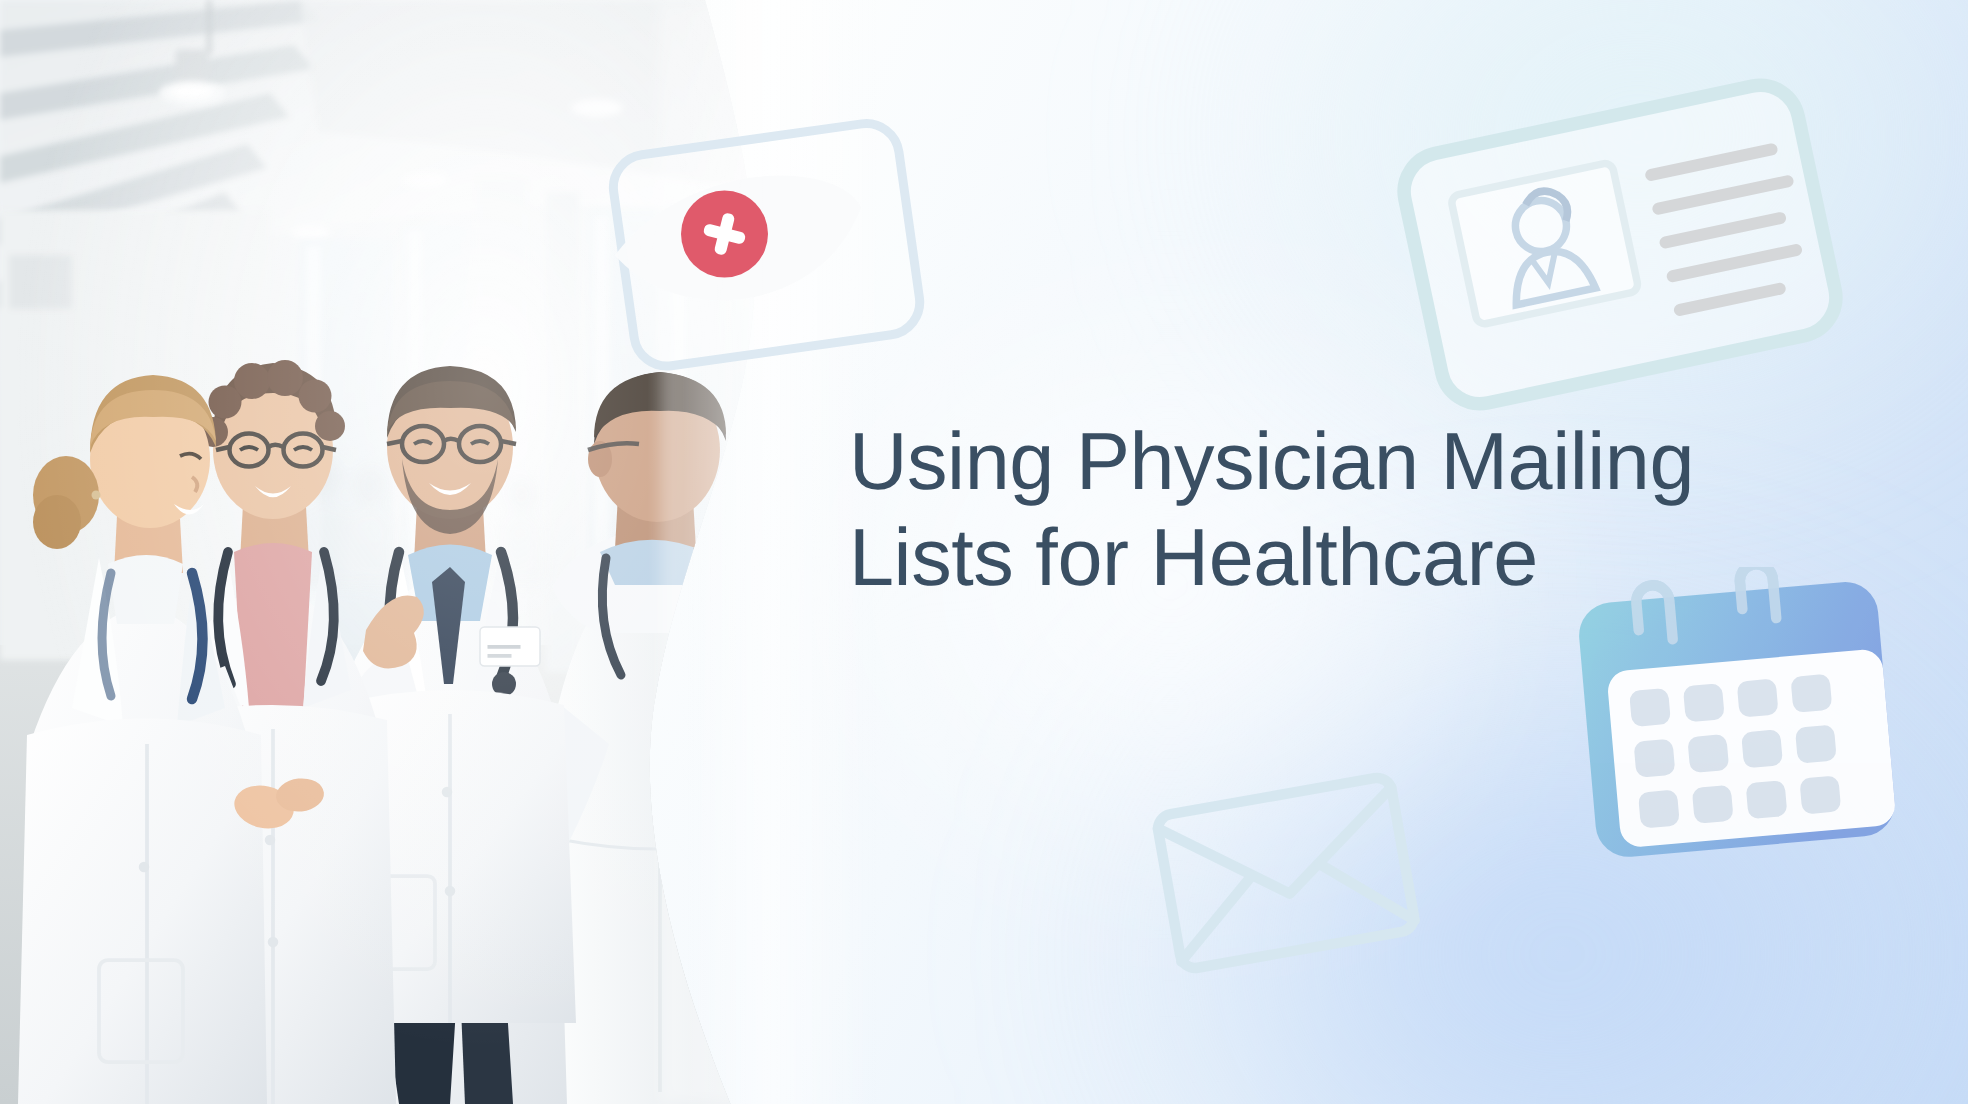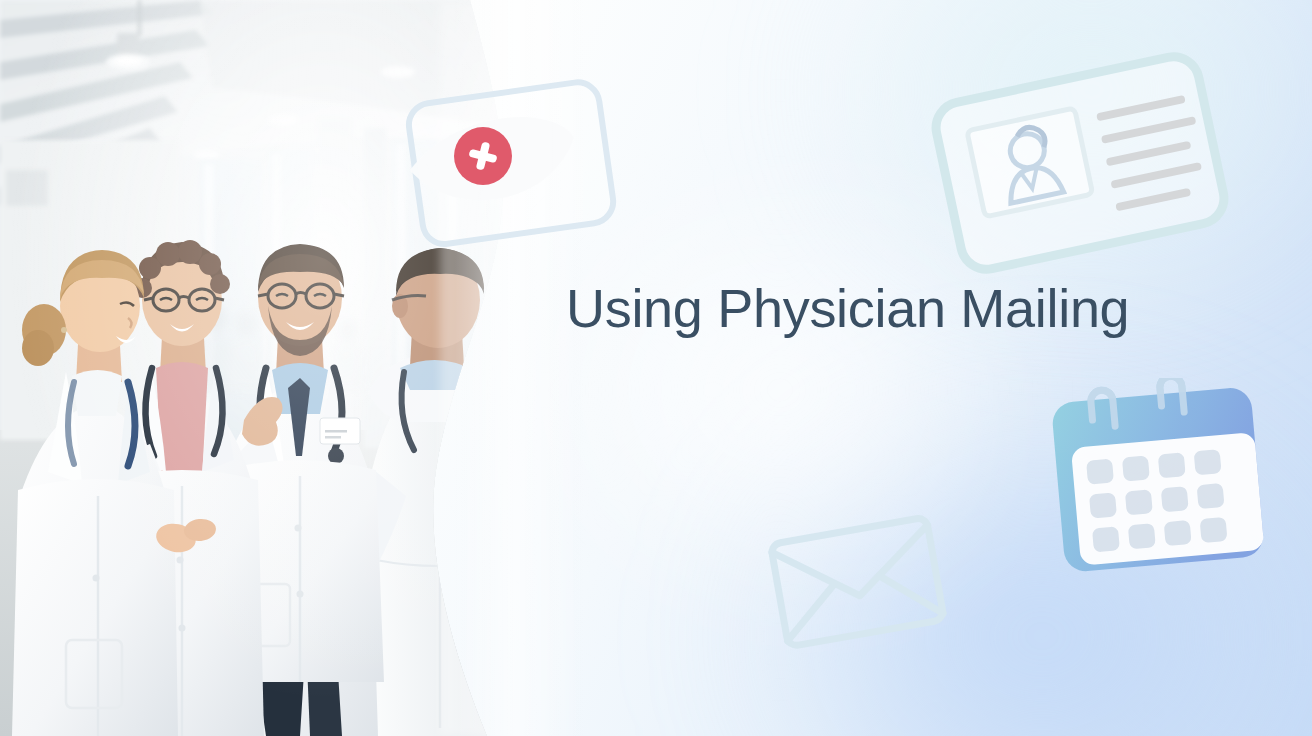--- a/index.html
+++ b/index.html
@@ -428,16 +428,17 @@
       <g transform="rotate(14 85 78)" fill="#ffffff">
         <rect x="81" y="64" width="8" height="28" rx="3.5"></rect>
         <rect x="71" y="74" width="28" height="8" rx="3.5"></rect>
       </g>
     </svg>
   </div>
 
   <div id="title-block">
     <h1>
       <span class="tline">Using Physician Mailing</span>
+      <span class="tline">Lists for Healthcare</span>
     </h1>
   </div>
 
 </div>
 
 </body></html>

